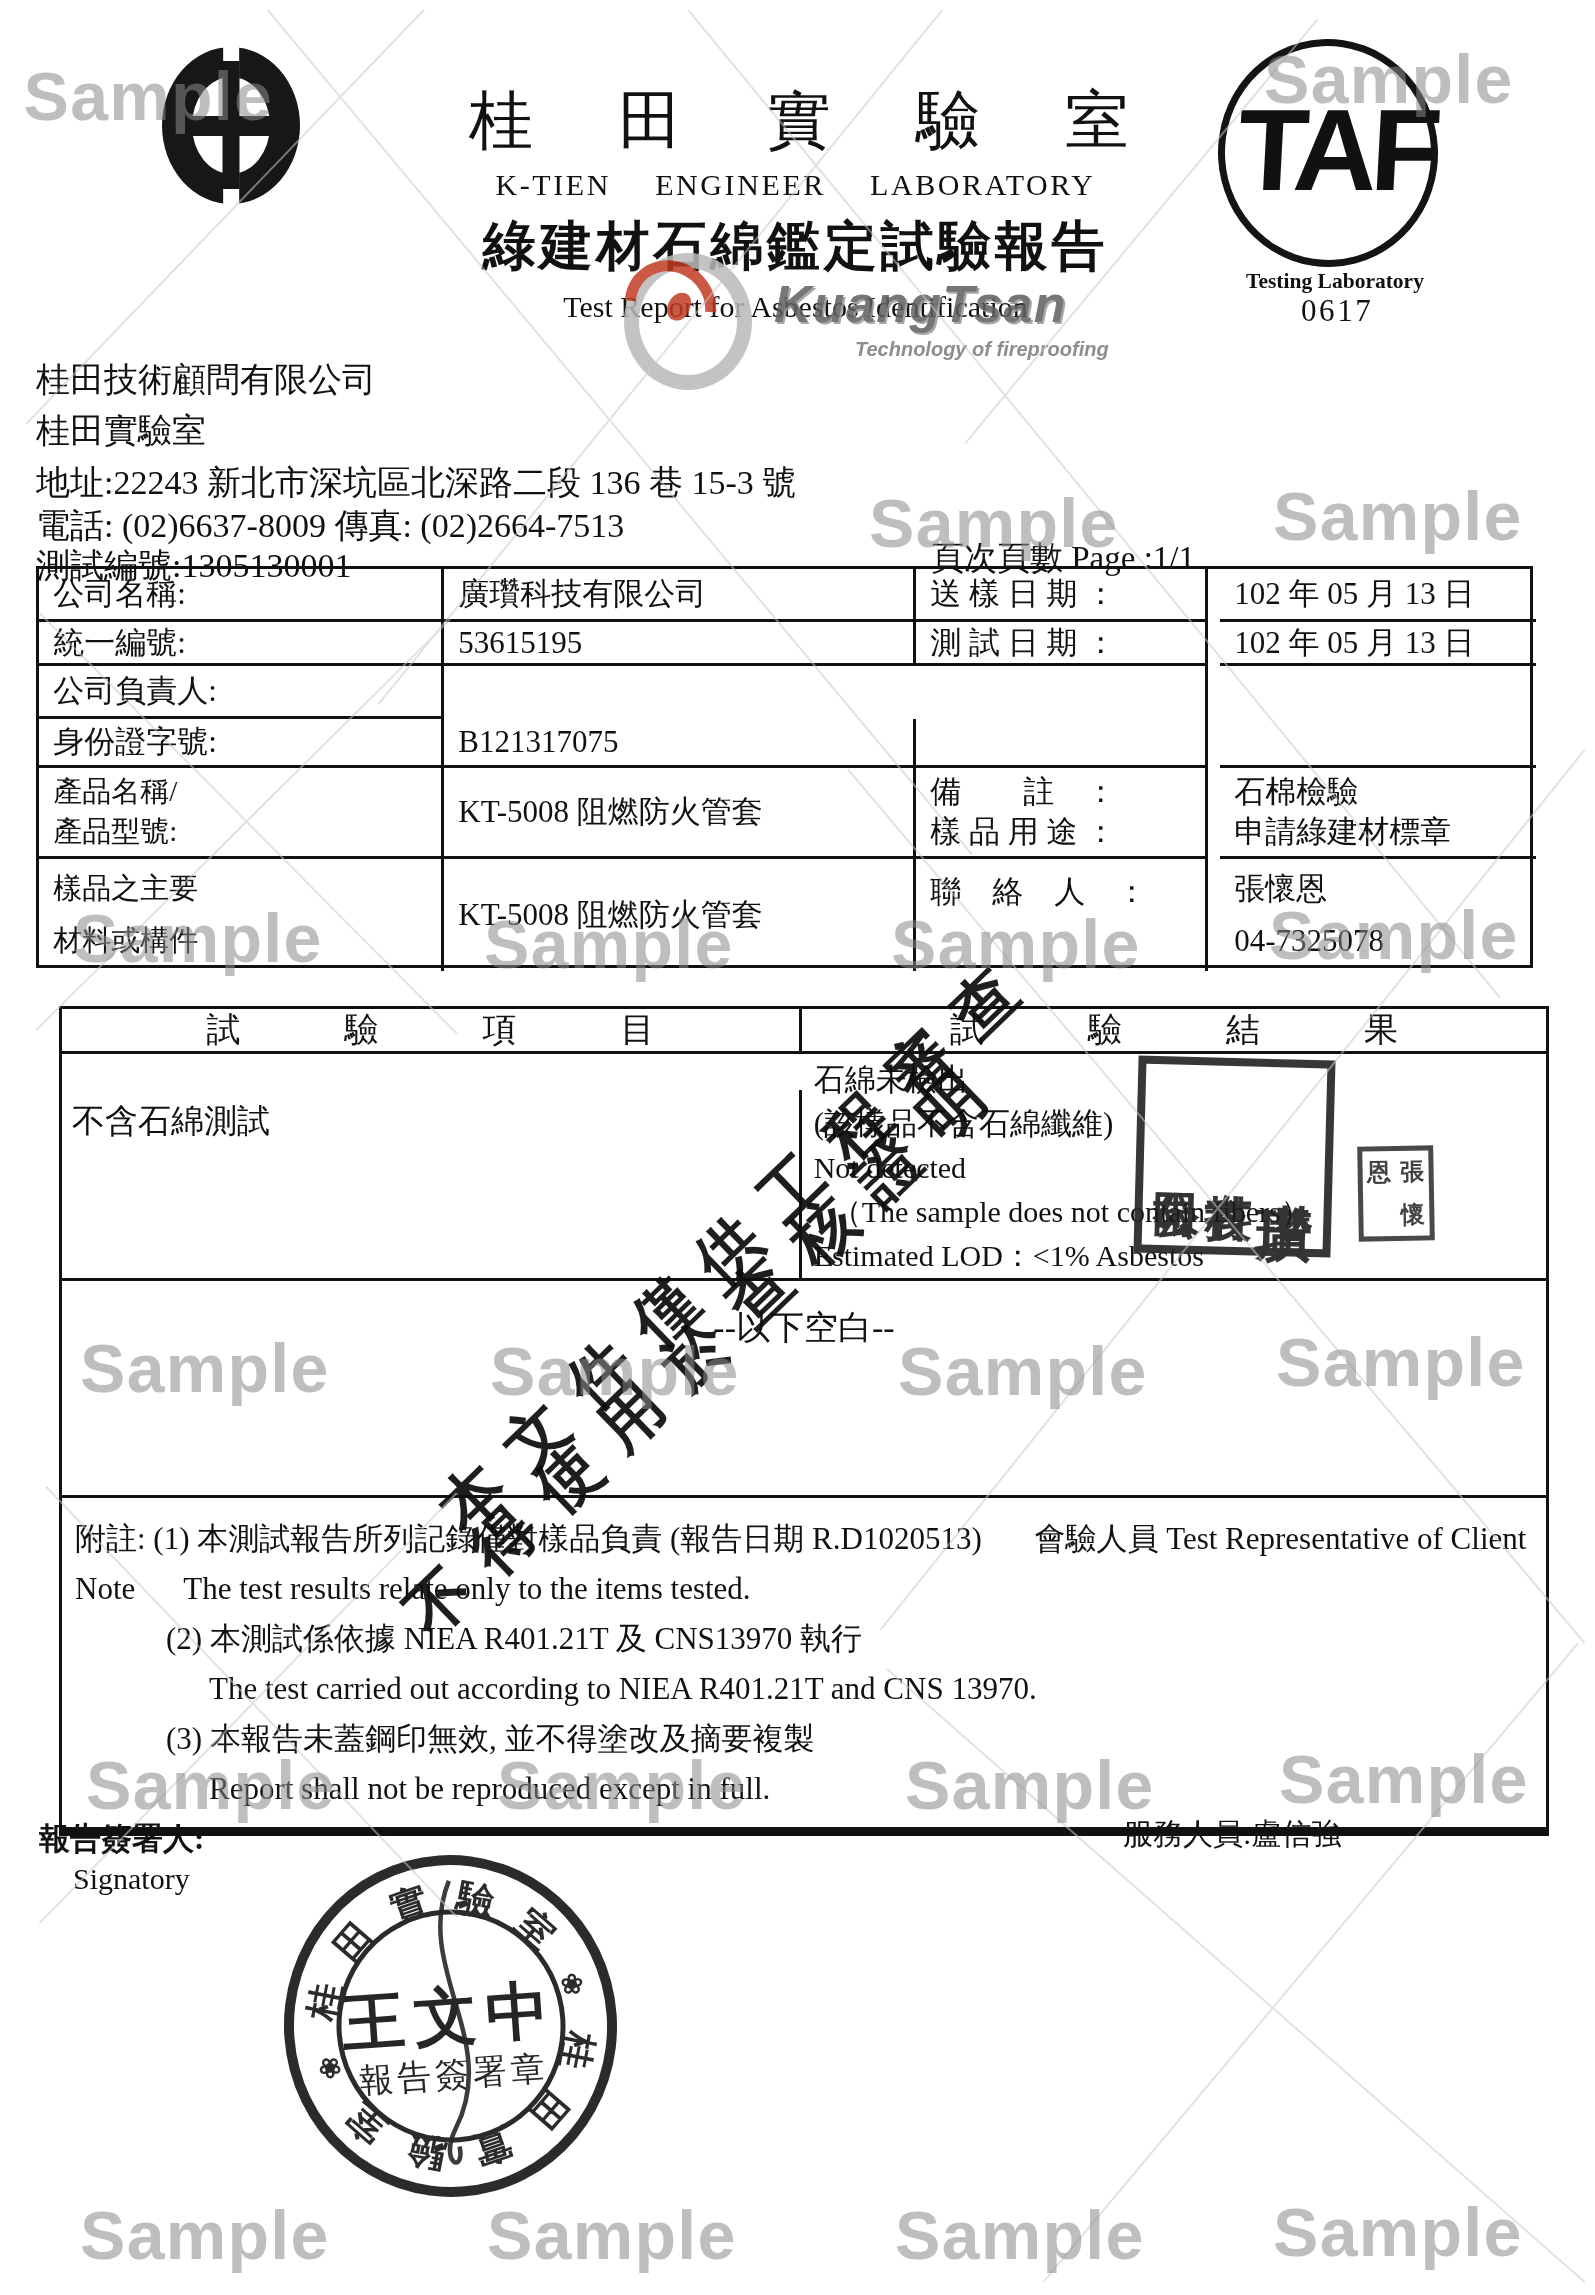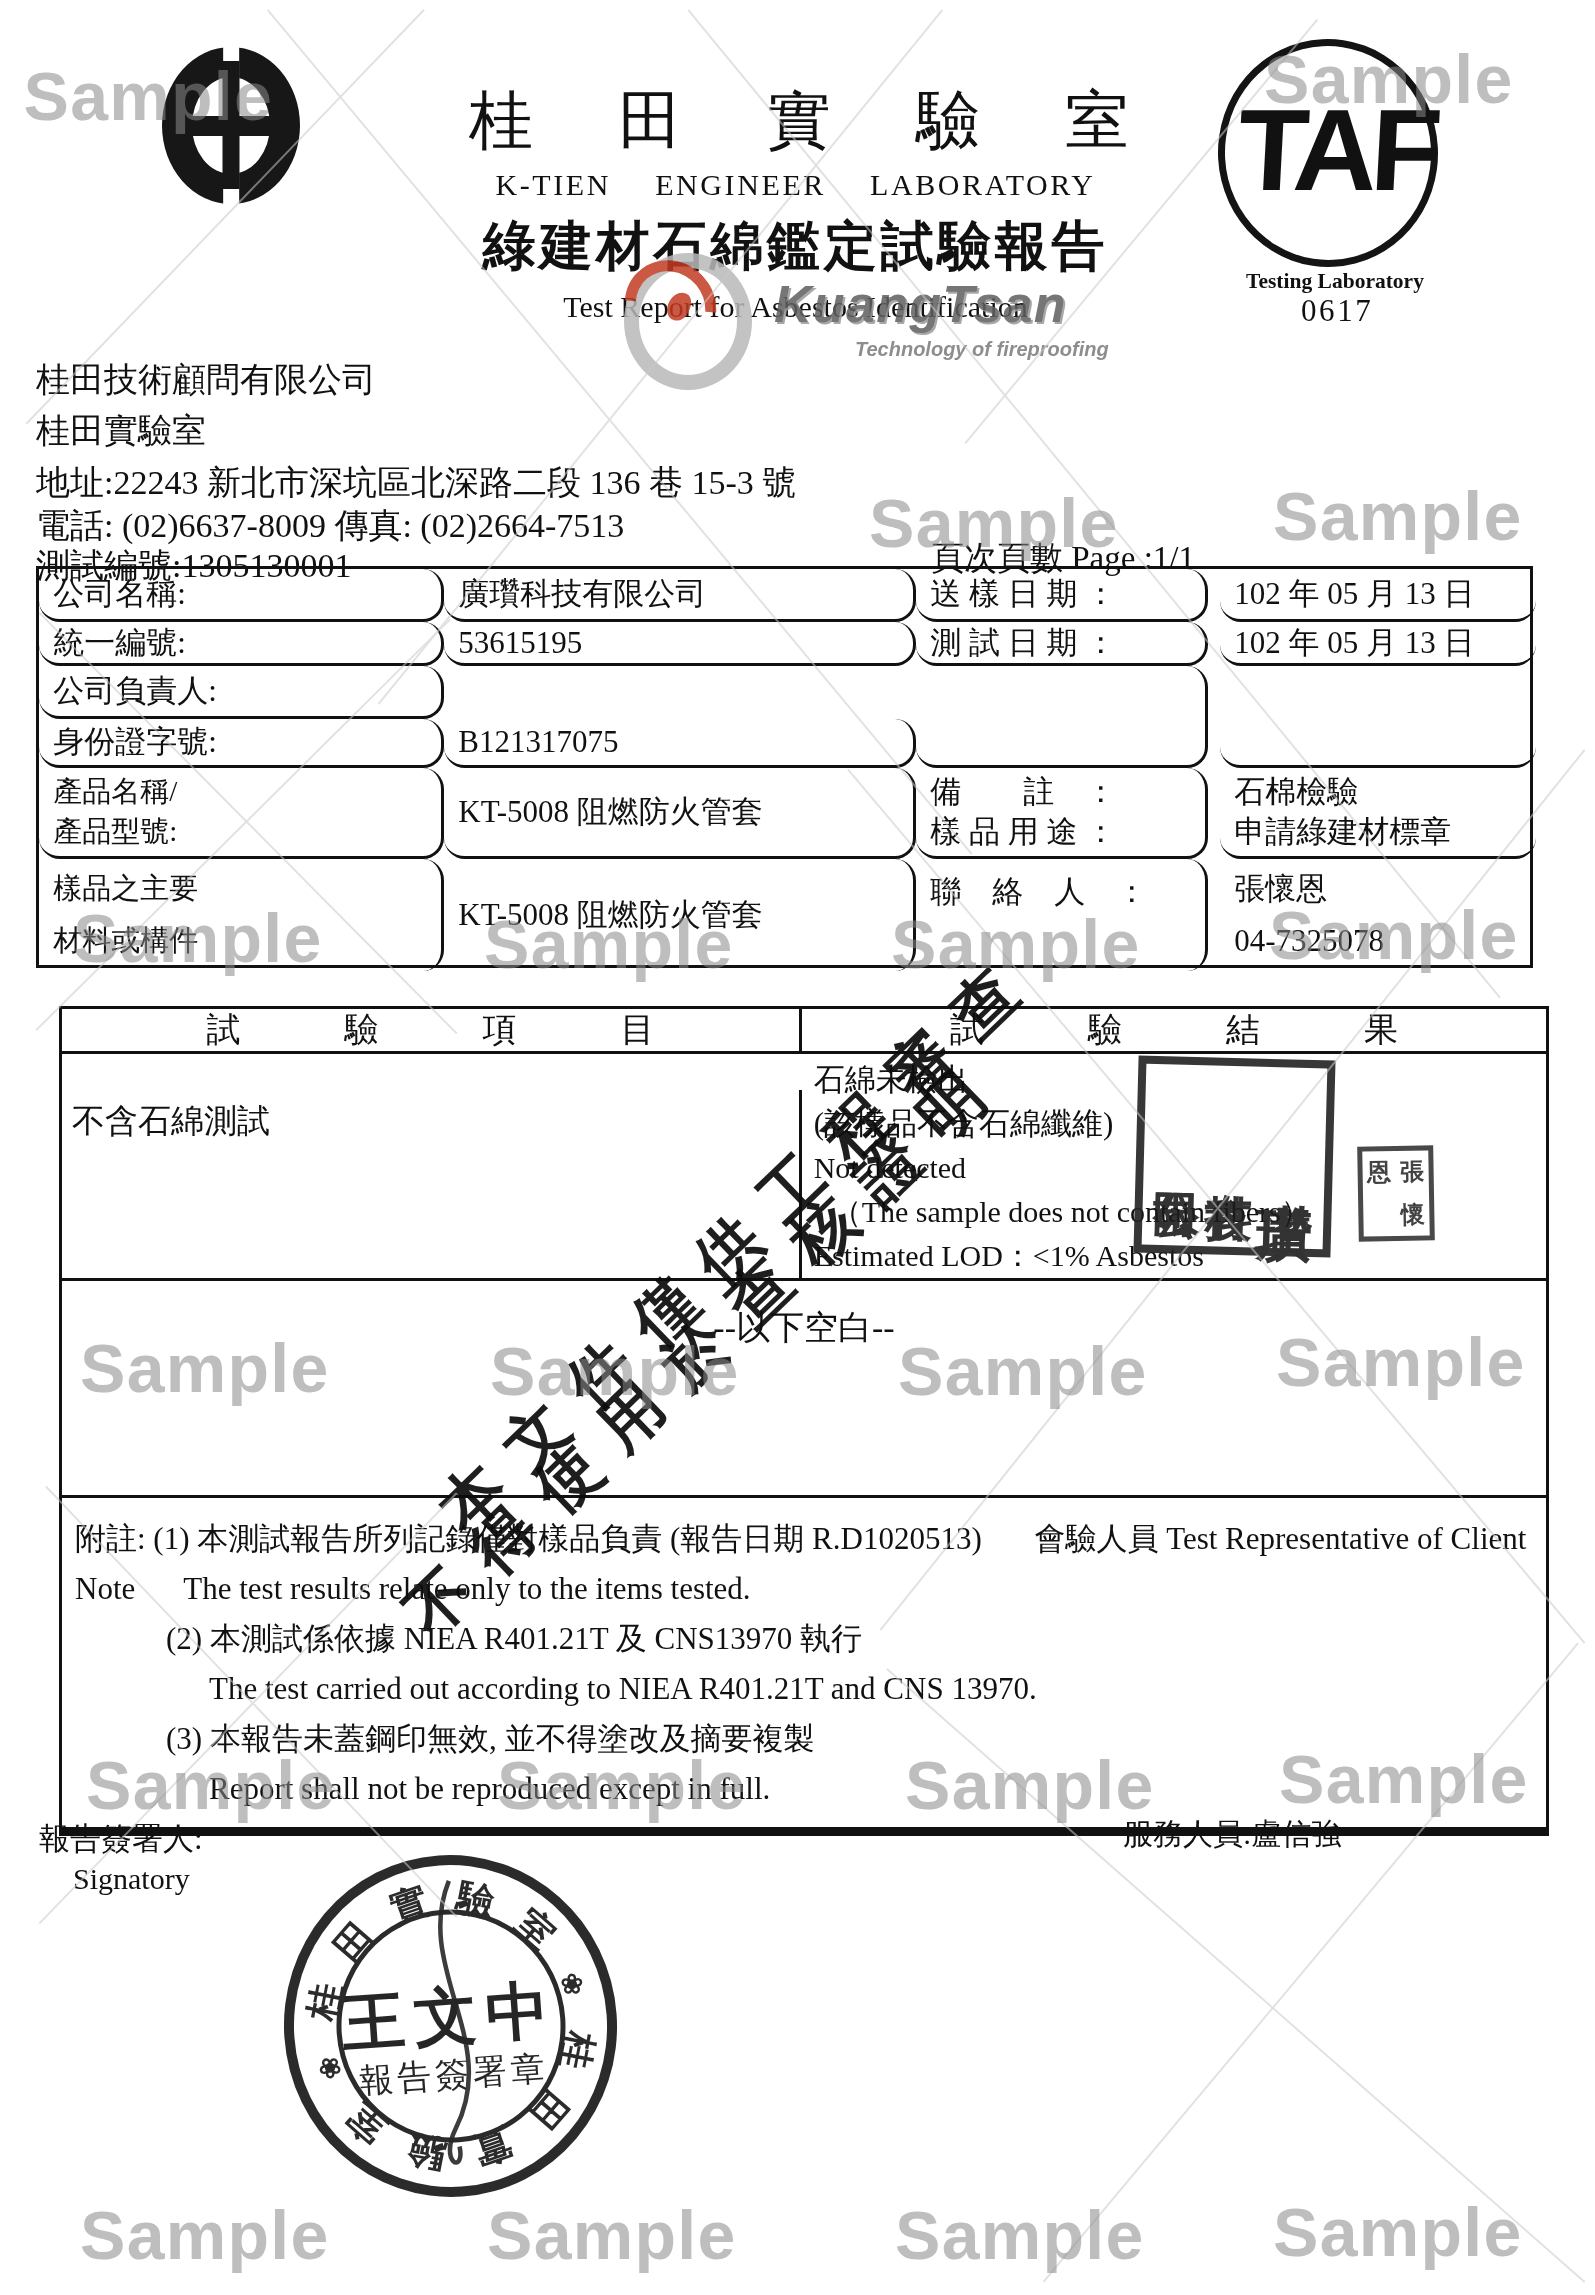--- a/index.html
+++ b/index.html
@@ -47,41 +47,41 @@
   .lh{left:36px;font-size:34px;white-space:nowrap;}
   .pageno{left:931px;top:536px;font-size:33px;white-space:nowrap;}
   
   .info-table{
     left:36px;top:566px;width:1497px;height:402px;
     display:grid;box-sizing:border-box;
     grid-template-columns:405px 472px 292px 328px;
     grid-template-rows:53px 44px 53px 49px 91px 112px;
     border:3.9px solid #111;z-index:10;background:transparent;
   }
-  .cell{border-right:3.3px solid #111;border-bottom:3.3px solid #111;display:flex;align-items:center;padding-left:14.3px;font-size:31px;box-sizing:border-box;white-space:nowrap;overflow:visible;border-radius:21px;}
+  .cell{border-right:3.3px solid #111;border-bottom:3.3px solid #111;display:flex;align-items:center;padding-left:14.3px;font-size:31px;box-sizing:border-box;white-space:nowrap;overflow:visible;}
   .cell.lastcol{border-right:none;margin-left:12px;}
   .cell.lastrow{border-bottom:none;}
   .cell.two{flex-direction:column;align-items:flex-start;justify-content:space-around;padding-top:3.9px;padding-bottom:3.9px;}
   .cell.two > div{line-height:1.1;}
   
   .res-table{left:59px;top:1006px;width:1490px;box-sizing:border-box;border:3.9px solid #111;border-bottom:9px solid #111;z-index:10;}
   .res-head{display:flex;height:42px;border-bottom:3.9px solid #111;justify-content:center;}
   .res-head > div{display:flex;align-items:center;justify-content:center;font-size:34px;letter-spacing:104px;text-indent:104px;}
   .res-c1{width:740px;border-right:3.3px solid #111;box-sizing:border-box;}
   .res-c2{flex:1;}
   .res-body{display:flex;height:224px;border-bottom:3.3px solid #111;}
   .res-item{padding:9px 0 0 10px;font-size:33px;margin-top:36px;}
   .res-lines{padding:3.9px 0 0 11.7px;font-size:31px;line-height:44px;border-radius:22px;}
   .res-lines .en{font-size:30px;}
   .res-blank{height:217px;border-bottom:3.9px solid #111;text-align:center;padding-top:23.5px;font-size:34px;box-sizing:border-box;}
   .res-notes{padding:15.7px 19.6px 13px 13px;font-size:31px;line-height:50px;}
   .note-row1{display:flex;justify-content:space-between;}
   .ml1{margin-left:91px;} .ml2{margin-left:134px;} .mlnote{margin-left:48px;}
   
-  .sig-zh{left:39px;top:1818px;font-size:31px;}
+  .sig-zh{left:39px;top:1818px;font-size:31px;font-weight:bold;}
   .sig-en{left:73px;top:1862px;font-size:30px;}
   .service{left:1123px;top:1814px;font-size:30px;}
   
   .review-stamp{
     position:absolute;z-index:25;white-space:nowrap;
     font-size:63px;font-weight:600;color:#0c0c0c;letter-spacing:26px;
     transform-origin:0 50%;opacity:.92;
   }
   .company-seal{
     left:1136px;top:1058px;width:197px;height:197px;z-index:20;

